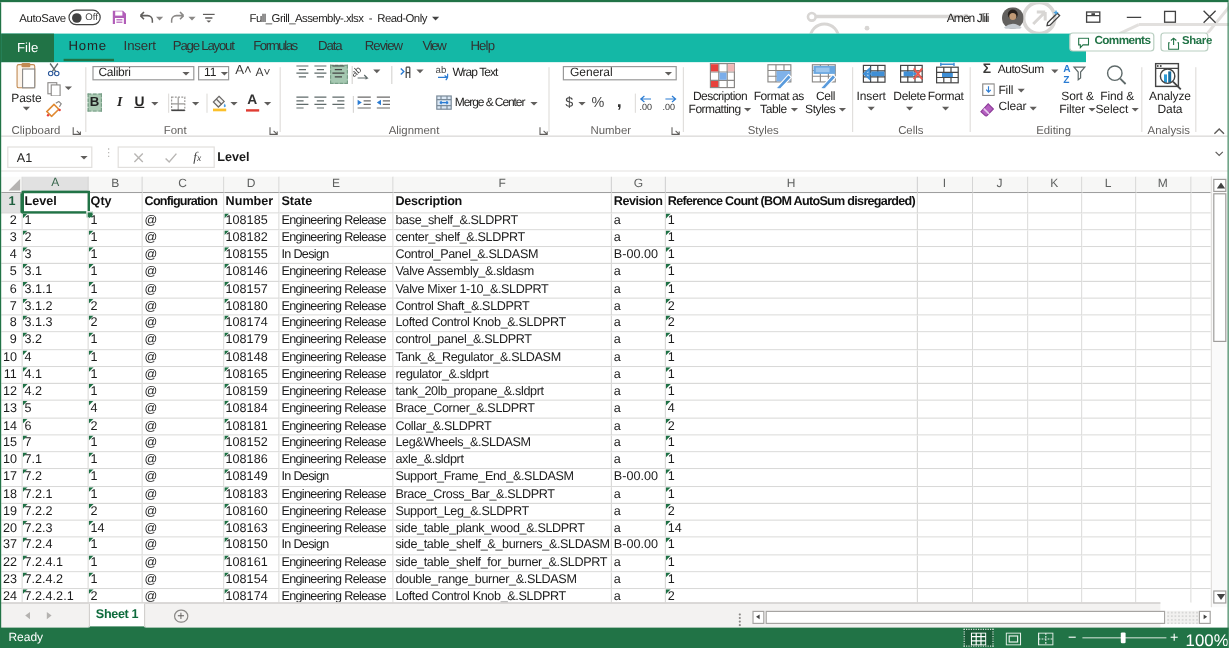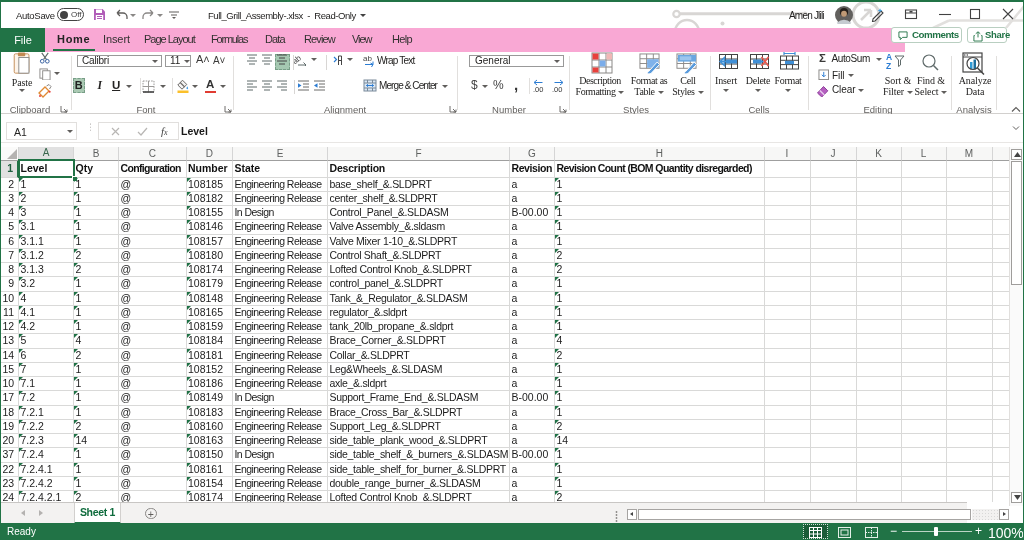--- a/index.html
+++ b/index.html
@@ -15,32 +15,32 @@
   #autosave { left:15px; }
   #toggle { position:absolute; left:56px; top:6px; width:27px; height:13px; border:1px solid #424242; border-radius:7px; }
   #toggle .knob { position:absolute; left:2px; top:1.5px; width:8px; height:8px; border-radius:50%; background:#424242; }
   #toggle .off { position:absolute; left:13px; top:1px; font-size:8px; color:#424242; }
   #fname { left:207px; color:#252423; }
   #searchbox { position:absolute; left:388px; top:5px; width:261px; height:15px; border:1px solid #929292; border-radius:2px; background:#fff; }
   #searchbox span { position:absolute; left:34px; top:1px; font-size:10.5px; color:#5c5c5c; }
   #user { left:788px; }
   .winbtn { position:absolute; top:5px; width:14px; height:14px; }
   
-  #menurow { left:1px; top:28px; width:904px; height:24px; background:#f9a8d4; }
+  #menurow { left:1px; top:28px; width:904px; height:24px; background:#14b8a6; }
   #filetab { position:absolute; left:0; top:0; width:50px; height:24px; background:#217346; color:#fff; font-size:11px; text-align:center; line-height:24px; }
   .mtab { position:absolute; top:0; height:24px; font-size:11px; color:#323130; line-height:23px; white-space:nowrap; }
-  #hometab { font-weight:700; color:#242424; }
+  #hometab { font-weight:400; color:#242424; }
   #homeline { position:absolute; left:52px; top:20.5px; width:42px; height:2.5px; background:#217346; }
   .pillbtn { position:absolute; top:-1px; height:15.5px; border:1px solid #b9cfc1; border-radius:3px; background:#fff; color:#217346; font-size:10px; font-weight:600; line-height:13.5px; }
   
   #ribbon { left:1px; top:52px; width:1022px; height:62px; background:#fff; border-bottom:1px solid #d2d0ce; }
   .gsep { position:absolute; top:4px; width:1px; height:54px; background:#e1dfdd; }
   .glabel { position:absolute; top:52px; width:80px; text-align:center; font-size:9.5px; color:#605e5c; }
   .rtxt { position:absolute; font-size:10px; letter-spacing:-0.1px; color:#252423; white-space:nowrap; }
-  .rtxt2 { position:absolute; font-size:10px; letter-spacing:-0.1px; color:#252423; text-align:center; white-space:nowrap;font-family:Liberation Serif, serif; }
+  .rtxt2 { position:absolute; font-size:10px; letter-spacing:-0.1px; color:#252423; text-align:center; white-space:nowrap; }
   .caret { position:absolute; width:0; height:0; border-left:3px solid transparent; border-right:3px solid transparent; border-top:3.5px solid #605e5c; }
   .icaret { display:inline-block; width:0; height:0; border-left:3px solid transparent; border-right:3px solid transparent; border-top:3.5px solid #605e5c; margin-left:3px; vertical-align:middle; }
   .combo { position:absolute; border:1px solid #999; background:#fff; font-size:10.5px; color:#252423; }
   .launcher { position:absolute; width:8px; height:8px; }
   
   #fbar { left:1px; top:114px; width:1022px; height:29px; background:#fff; border-bottom:1px solid #e8e6e4; }
   #namebox { position:absolute; left:5px; top:8px; width:71px; height:18px; border:1px solid #e1dfdd; font-size:10.5px; color:#252423; }
   #fxbox { position:absolute; left:97px; top:8px; width:81px; height:18px; border:1px solid #e1dfdd; }
   #fcontent { position:absolute; left:180px; top:8px; height:18px; font-size:10.5px; font-weight:600; color:#1a1a1a; }
   
@@ -474,21 +474,21 @@
         </tr>
 <tr class="row1">
           <td class="rh">1</td>
           <td class="c">Level</td>
           <td class="c">Qty</td>
           <td class="c" style="letter-spacing:-0.65px">Configuration</td>
           <td class="c">Number</td>
           <td class="c">State</td>
           <td class="c" style="letter-spacing:-0.2px">Description</td>
           <td class="c" style="letter-spacing:-0.4px">Revision</td>
-          <td class="c" style="letter-spacing:-0.6px">Revision Count (BOM Quantity disregarded)</td>
+          <td class="c" style="letter-spacing:-0.6px">Reference Count (BOM AutoSum disregarded)</td>
           <td class="c"></td>
           <td class="c"></td>
           <td class="c"></td>
           <td class="c"></td>
           <td class="c"></td>
           <td class="c last"></td>
         </tr>
 <tr class="datarow">
           <td class="rh">2</td>
           <td class="t">1</td>

